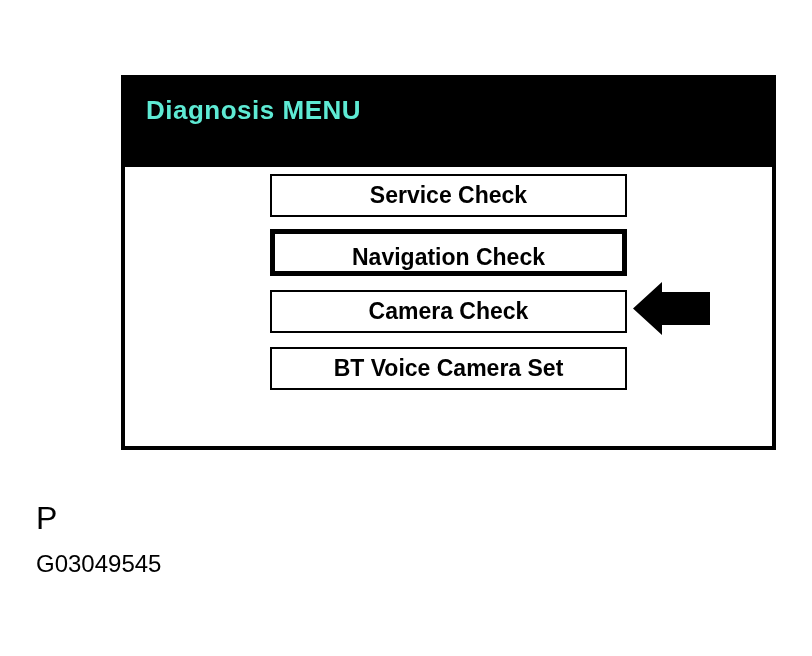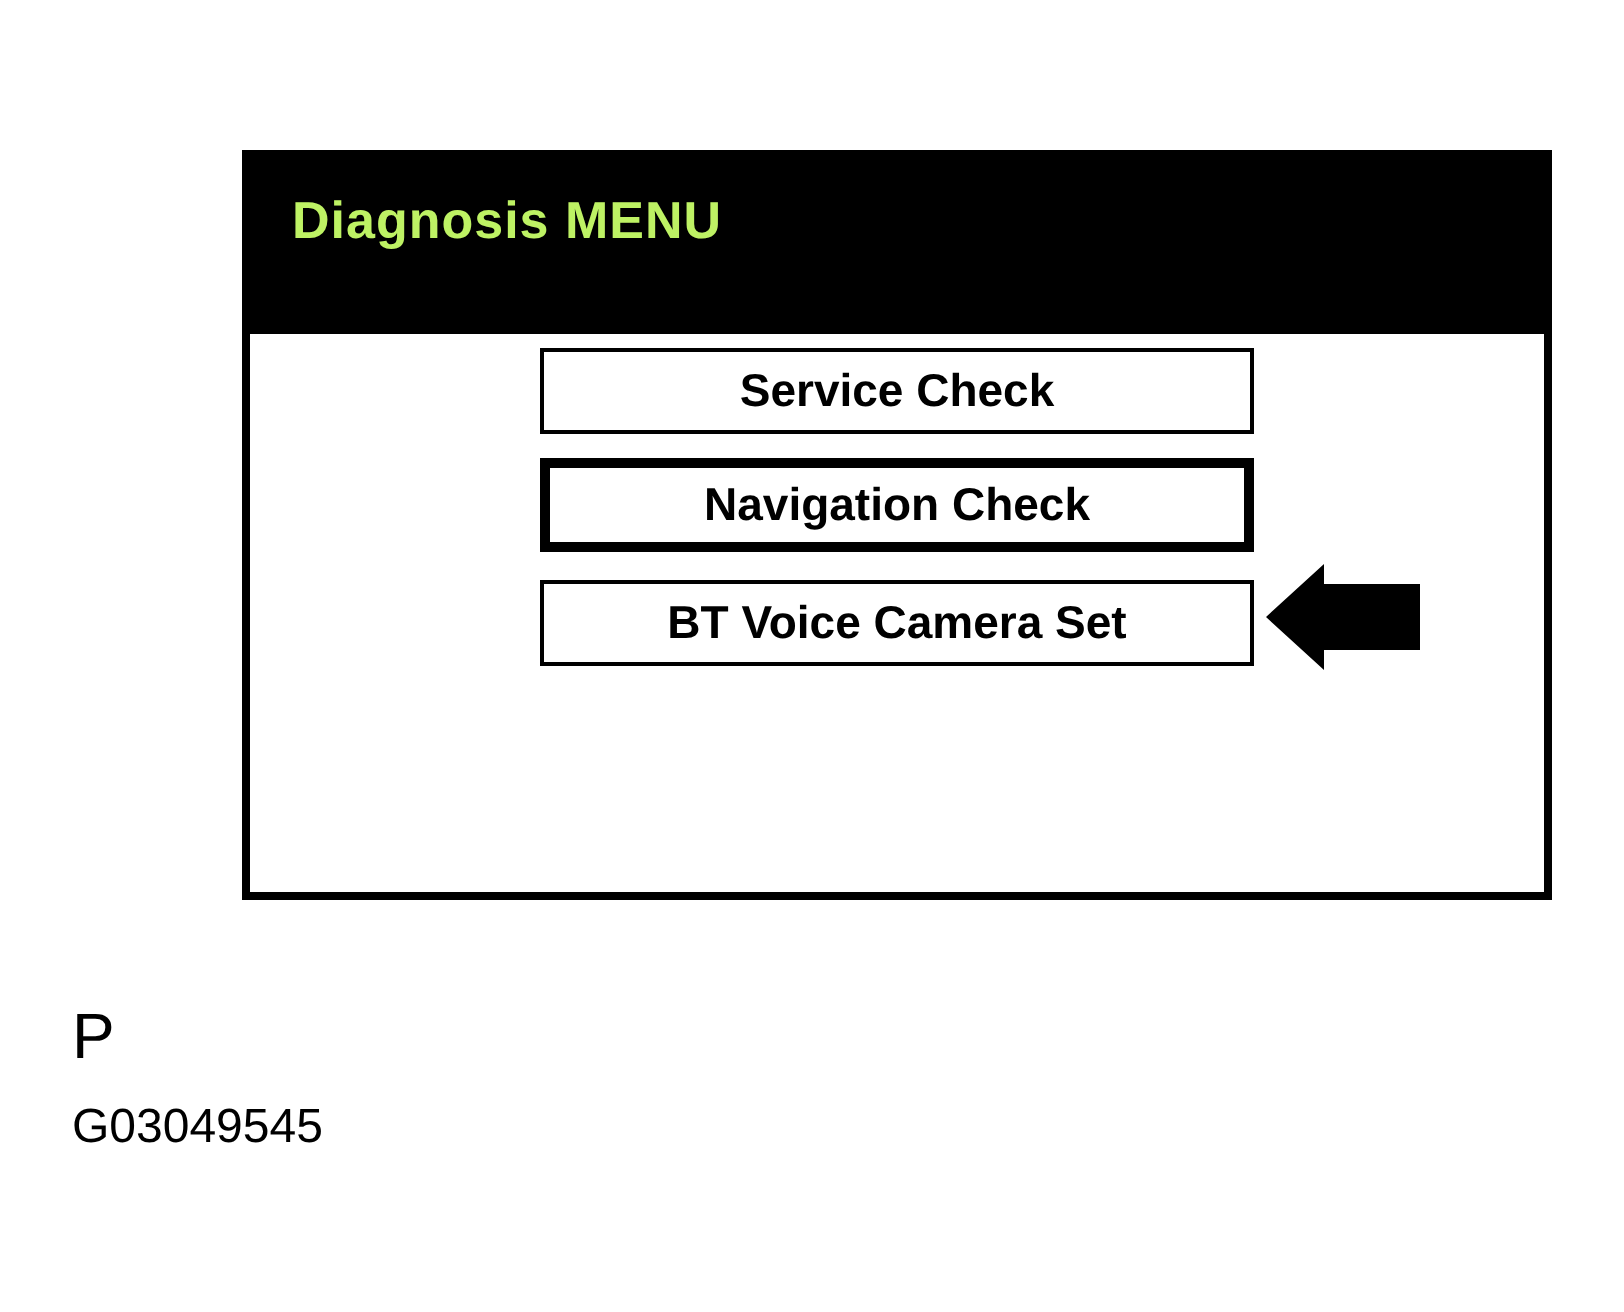--- a/index.html
+++ b/index.html
@@ -17,21 +17,21 @@
   .panel {
     position: absolute;
     left: 121px; top: 75px;
     width: 655px; height: 375px;
     border: 4px solid #000000;
     background: #ffffff;
   }
   .panel-header {
     height: 88px;
     background: #000000;
-    color: #bef264;
+    color: #5eead4;
   }
   .panel-title {
     display: block;
     padding: 16px 0 0 21px;
     font-size: 26px;
     font-weight: bold;
     letter-spacing: 0.5px;
   }
   .panel-body {
     display: flex;
@@ -51,20 +51,21 @@
     font-size: 23px;
     font-weight: bold;
     color: #000000;
     cursor: pointer;
     flex: none;
   }
   .menu-button.selected {
     border-width: 5px;
     height: 47px;
     margin-top: -2px;
+    align-items: flex-end;
   }
   .selection-arrow {
     position: absolute;
     left: 633px; top: 282px;
     width: 77px; height: 53px;
   }
   .fig-label {
     position: absolute;
     left: 36px; top: 502px;
     font-size: 32px;
@@ -90,20 +91,23 @@
     </div>
     <div class="panel-body">
 
     <div class="menu-button">
           <span>Service Check</span>
         </div>
         <div class="menu-button selected">
           <span>Navigation Check</span>
         </div>
         <div class="menu-button">
+          <span>Camera Check</span>
+        </div>
+        <div class="menu-button">
           <span>BT Voice Camera Set</span>
         </div>
       </div>
   </div>
 
   <svg class="selection-arrow" viewBox="0 0 77 53" xmlns="http://www.w3.org/2000/svg" aria-hidden="true">
     <polygon points="0,26.5 29,0 29,10 77,10 77,43 29,43 29,53" fill="#000000"></polygon>
   </svg>
 
   <div class="fig-label">P</div>

